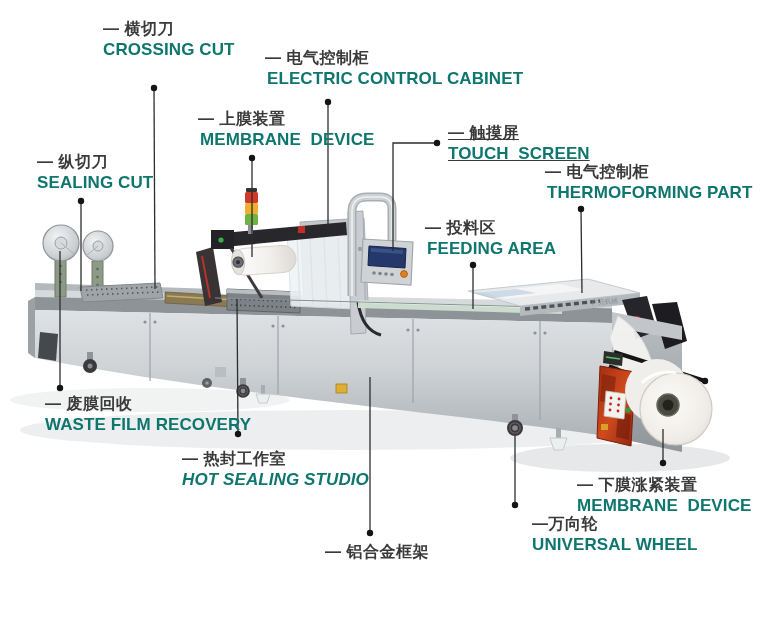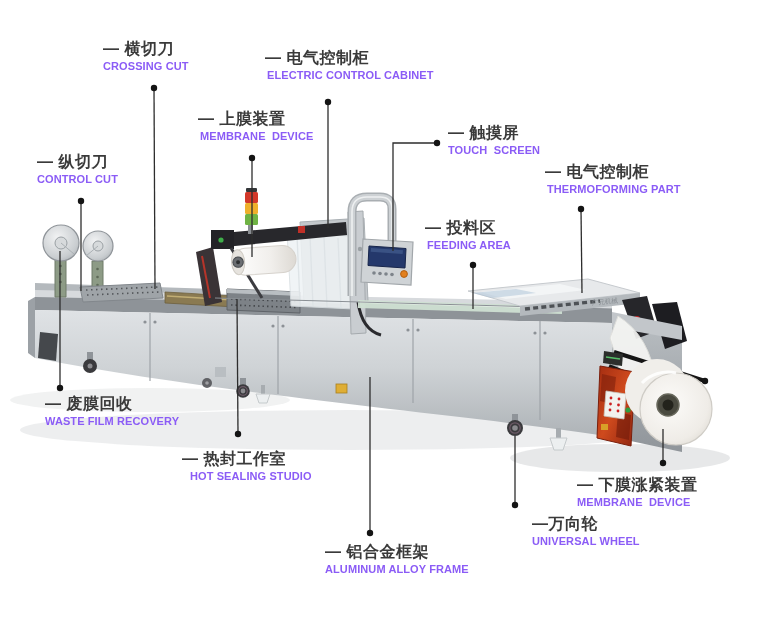--- a/index.html
+++ b/index.html
@@ -3,22 +3,22 @@
 <meta charset="utf-8">
 <style>
   html,body{margin:0;padding:0;background:#ffffff;}
   .stage{
     position:relative;width:776px;height:625px;background:#ffffff;overflow:hidden;
     font-family:"Liberation Sans","DejaVu Sans",sans-serif;
   }
   .machine-svg{position:absolute;left:0;top:0;}
   .label{position:absolute;color:#3a3a3a;line-height:1.12;}
   .label .zh{display:block;font-size:16px;font-weight:700;letter-spacing:.5px;white-space:nowrap;}
-  .label .en{display:block;font-size:11px;font-weight:700;letter-spacing:.1px;white-space:pre;margin-top:2px;color:#8b5cf6;}
-  .en-ind2{margin-left:2px;text-align:center;} .en-ind4{} .en-ind8{margin-left:8px;}
+  .label .en{display:block;font-size:17px;font-weight:700;letter-spacing:.1px;white-space:pre;margin-top:2px;color:#0f766e;}
+  .en-ind2{margin-left:2px;text-align:center;} .en-ind4{} .en-ind8{font-style:italic;}
 </style>
 </head>
 <body>
 
 <div class="stage">
 
   <svg class="machine-svg" width="776" height="625" viewBox="0 0 776 625">
     <defs>
       <linearGradient id="bodyG" x1="0" y1="0" x2="0" y2="1">
         <stop offset="0" stop-color="#dfe2e5"></stop>
@@ -290,43 +290,43 @@
         <circle cx="581" cy="209" r="3.2"></circle>
       <circle cx="473" cy="265" r="3.2"></circle>
         <circle cx="60" cy="388" r="3.2"></circle>
       <circle cx="238" cy="434" r="3.2"></circle>
         <circle cx="370" cy="533" r="3.2"></circle>
       <circle cx="515" cy="505" r="3.2"></circle>
         <circle cx="663" cy="463" r="3.2"></circle>
     </g>
   </svg>
 
-  <div class="label" style="left:103px;top:40px;">
+  <div class="label" style="left:103px;top:20px;">
     <span class="zh">— 横切刀</span>
     <span class="en">CROSSING CUT</span>
   </div>
 
   <div class="label" style="left:265px;top:49px;">
     <span class="zh">— 电气控制柜</span>
     <span class="en en-ind2">ELECTRIC CONTROL CABINET</span>
   </div>
 
   <div class="label" style="left:198px;top:110px;">
     <span class="zh">— 上膜装置</span>
     <span class="en en-ind2">MEMBRANE  DEVICE</span>
   </div>
 
-  <div class="label" style="left:448px;top:124px;">
+  <div class="label" style="left:448px;top:124px;text-decoration:underline;">
     <span class="zh">— 触摸屏</span>
     <span class="en en-ind4">TOUCH  SCREEN</span>
   </div>
 
   <div class="label" style="left:37px;top:153px;">
     <span class="zh">— 纵切刀</span>
-    <span class="en">CONTROL CUT</span>
+    <span class="en">SEALING CUT</span>
   </div>
 
   <div class="label" style="left:545px;top:163px;">
     <span class="zh">— 电气控制柜</span>
     <span class="en en-ind2">THERMOFORMING PART</span>
   </div>
 
   <div class="label" style="left:425px;top:219px;">
     <span class="zh">— 投料区</span>
     <span class="en en-ind2">FEEDING AREA</span>
@@ -337,21 +337,20 @@
     <span class="en">WASTE FILM RECOVERY</span>
   </div>
 
   <div class="label" style="left:182px;top:450px;">
     <span class="zh">— 热封工作室</span>
     <span class="en en-ind8">HOT SEALING STUDIO</span>
   </div>
 
   <div class="label" style="left:325px;top:543px;">
     <span class="zh">— 铝合金框架</span>
-    <span class="en">ALUMINUM ALLOY FRAME</span>
   </div>
 
   <div class="label" style="left:532px;top:515px;">
     <span class="zh">—万向轮</span>
     <span class="en en-ind4">UNIVERSAL WHEEL</span>
   </div>
 
   <div class="label" style="left:577px;top:476px;">
     <span class="zh">— 下膜涨紧装置</span>
     <span class="en en-ind4">MEMBRANE  DEVICE</span>

